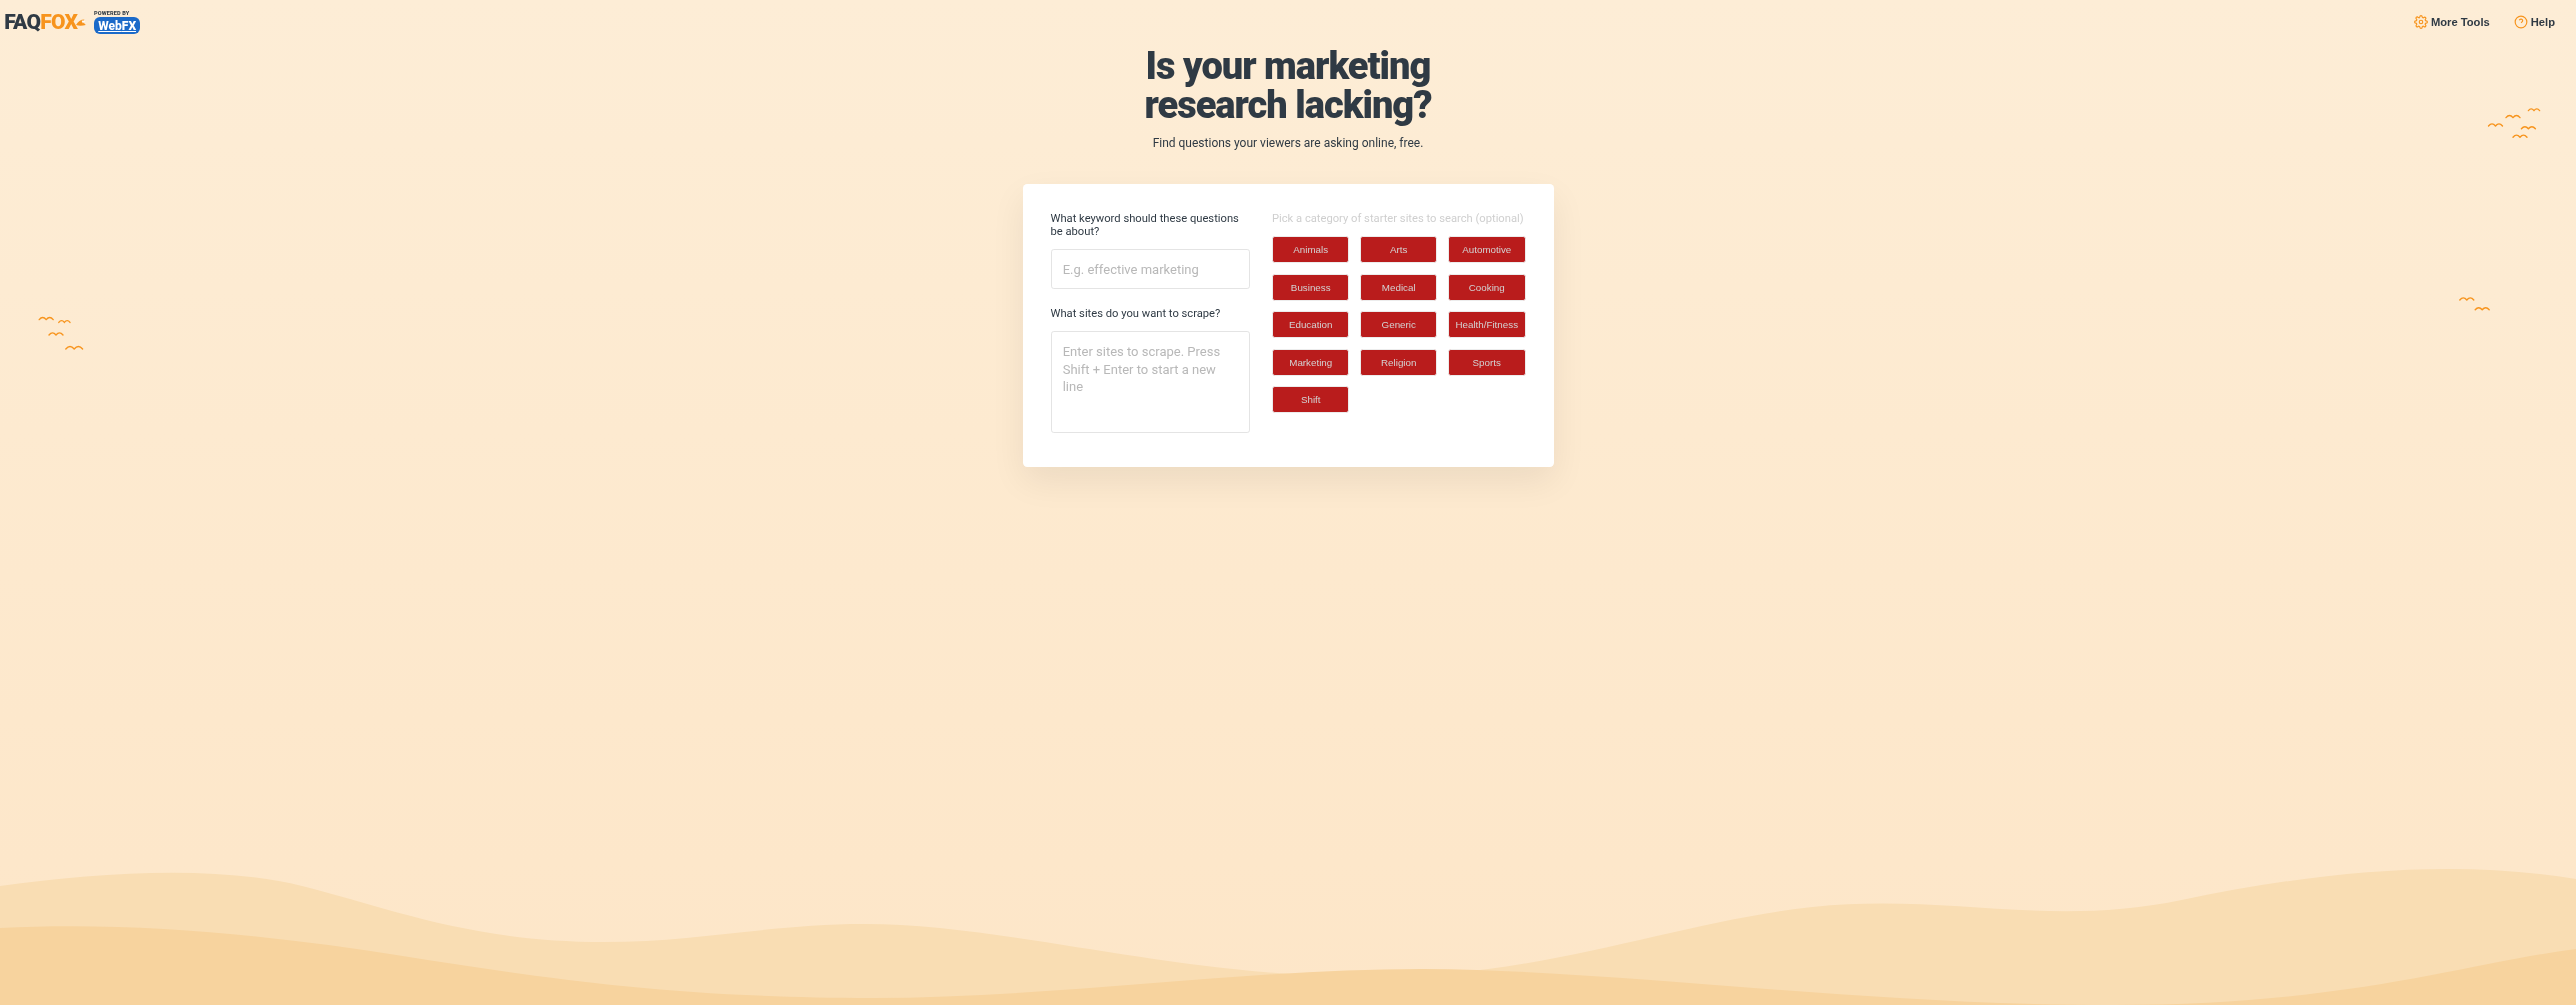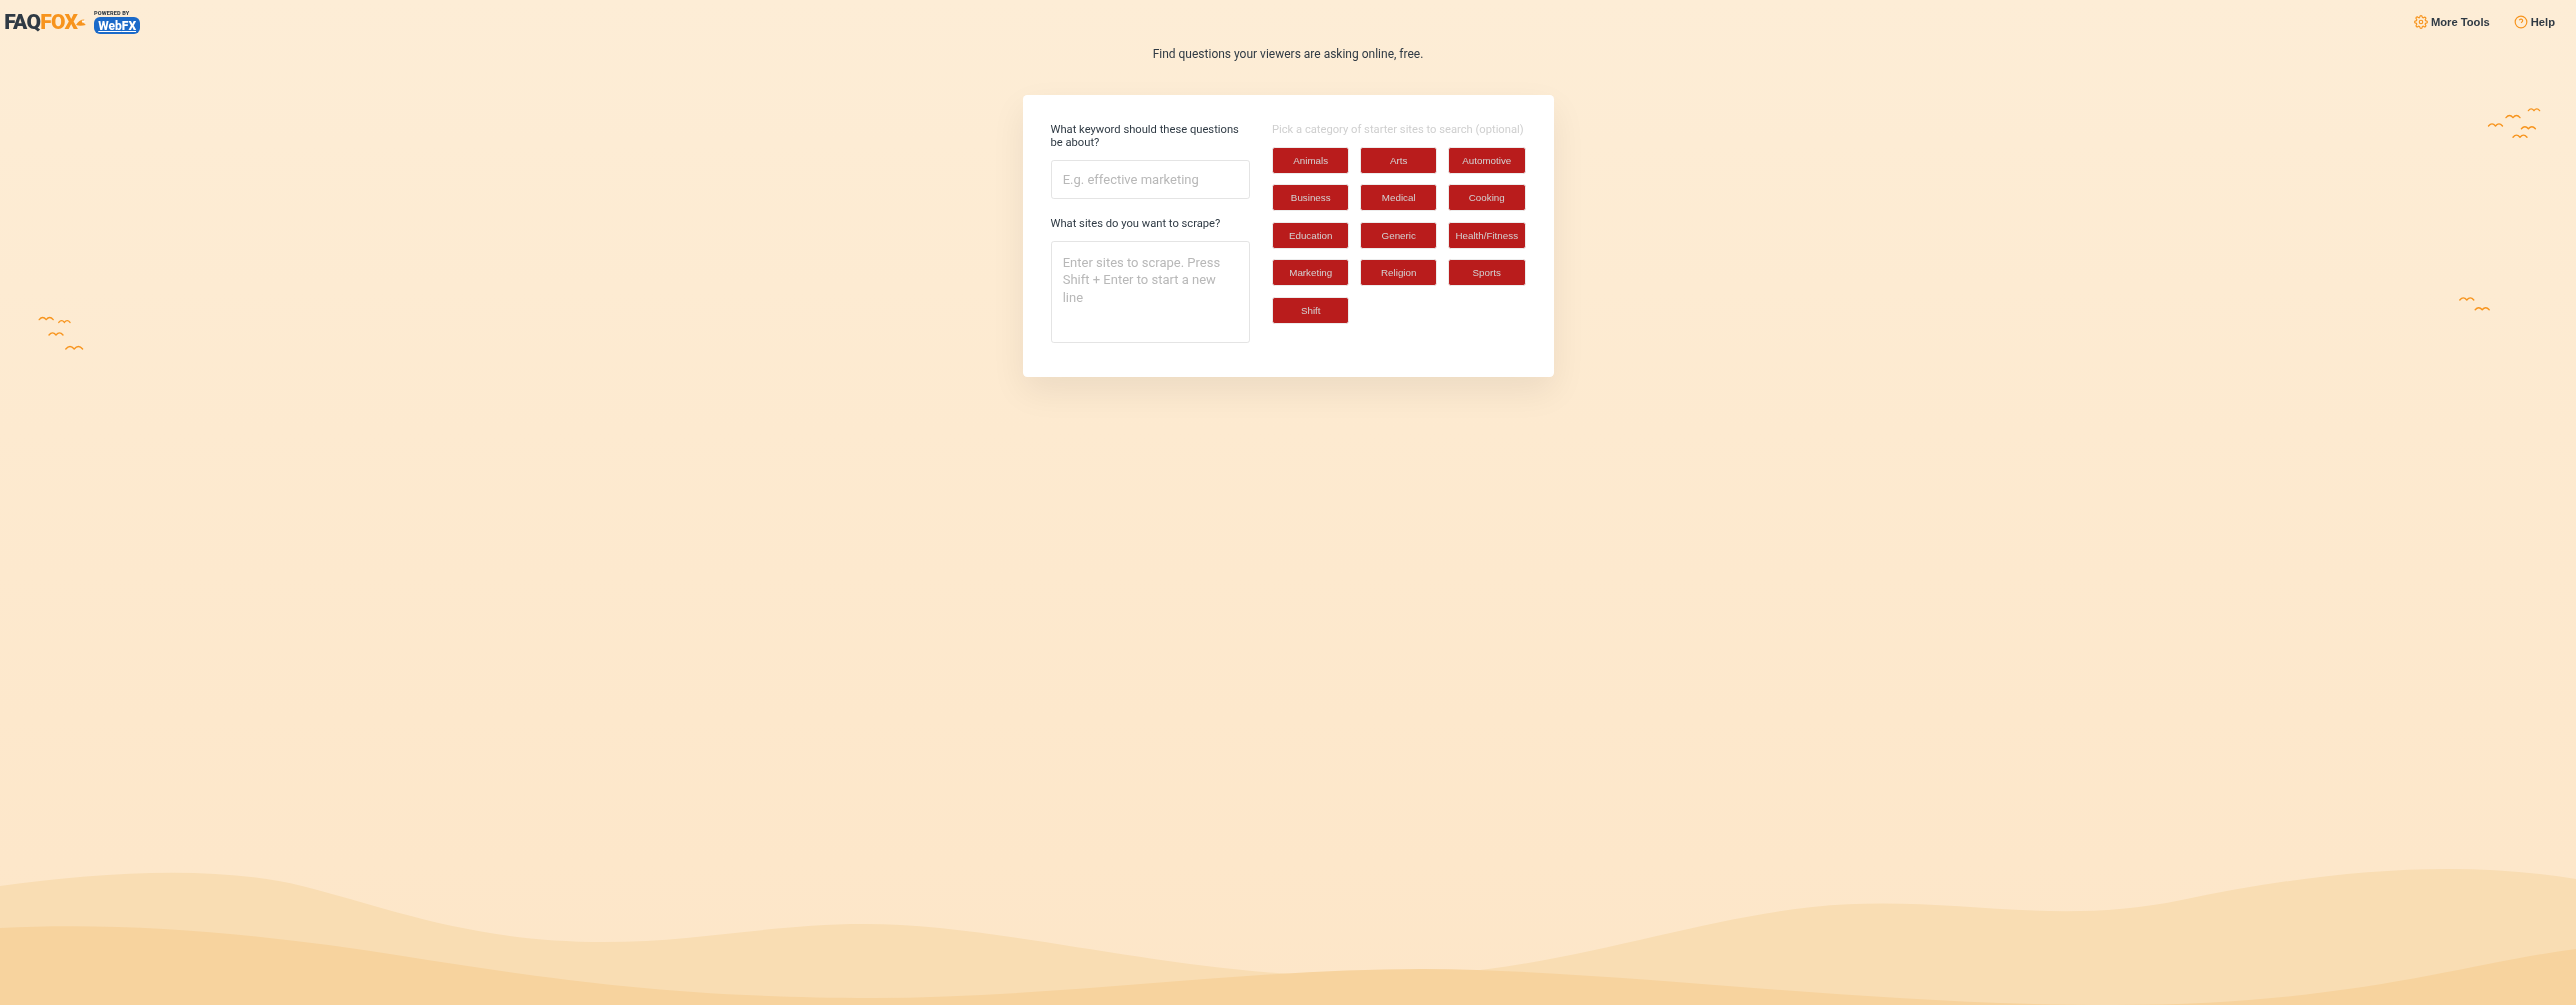--- a/index.html
+++ b/index.html
@@ -192,20 +192,24 @@
             <path d="M9.1 9a3 3 0 0 1 5.8 1c0 2-3 3-3 3"></path>
             <line x1="12" y1="17" x2="12" y2="17.01"></line>
           </svg>
       </span>
       <span>Help</span>
     </button>
   </div>
 </header>
 
 <section class="hero">
+  <h1>
+    <span>Is your marketing</span><br>
+    <span>research lacking?</span>
+  </h1>
   <p>Find questions your viewers are asking online, free.</p>
 </section>
 
 <section class="card">
   <div class="col col-left">
     <label class="lbl">What keyword should these questions be about?</label>
     <input class="input" type="text" placeholder="E.g. effective marketing" style="">
 
     <div class="block2">
       <label class="lbl">What sites do you want to scrape?</label>

